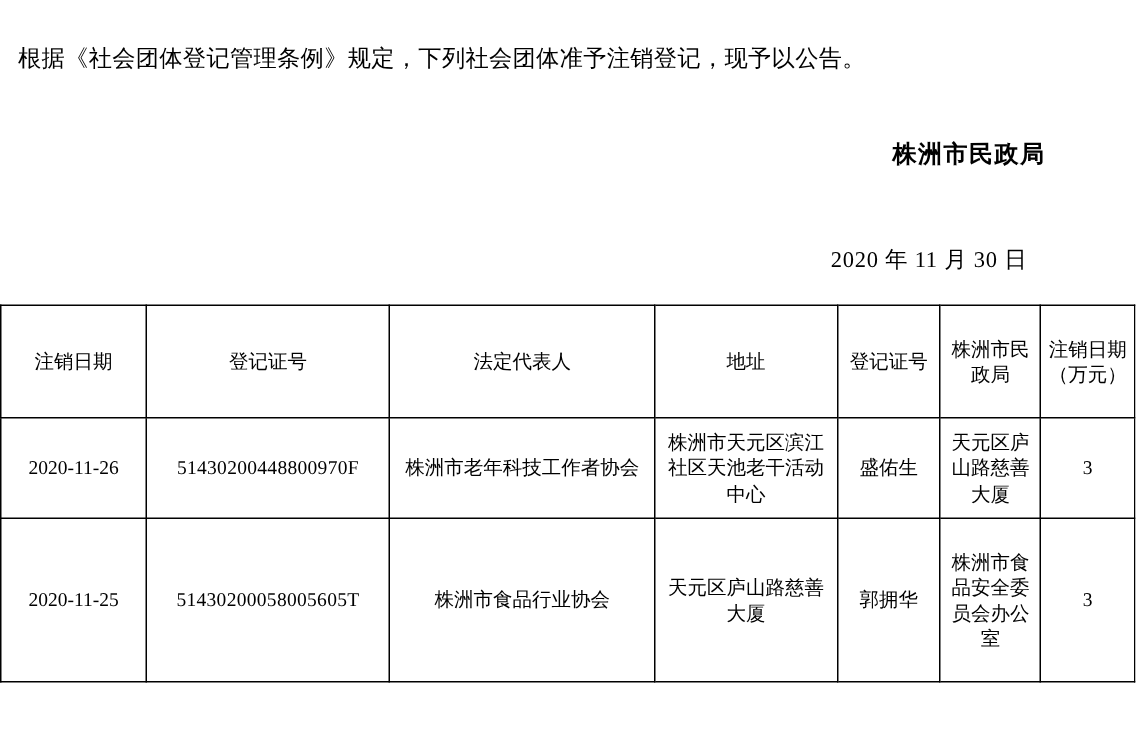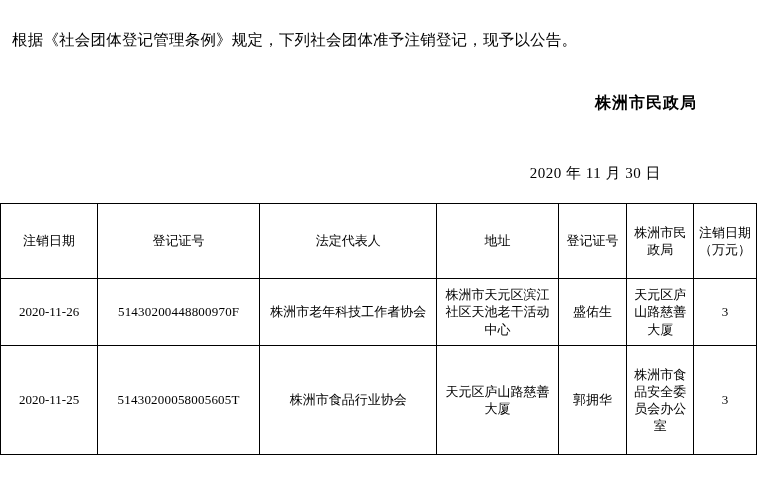--- a/index.html
+++ b/index.html
@@ -29,21 +29,21 @@
   .issuer {
     margin-top: 42px;
     padding-right: 60px;
     text-align: right;
     font-size: 16px;
     font-weight: bold;
     letter-spacing: 1px;
   }
   .date-line {
     margin-top: 50px;
-    padding-right: 96px;
+    padding-right: 72px;
     text-align: right;
     font-size: 15px;
     letter-spacing: 0.5px;
   }
   table.reg-table {
     position: absolute;
     left: 0;
     top: 203px;
     width: 757px;
     border-collapse: collapse;

